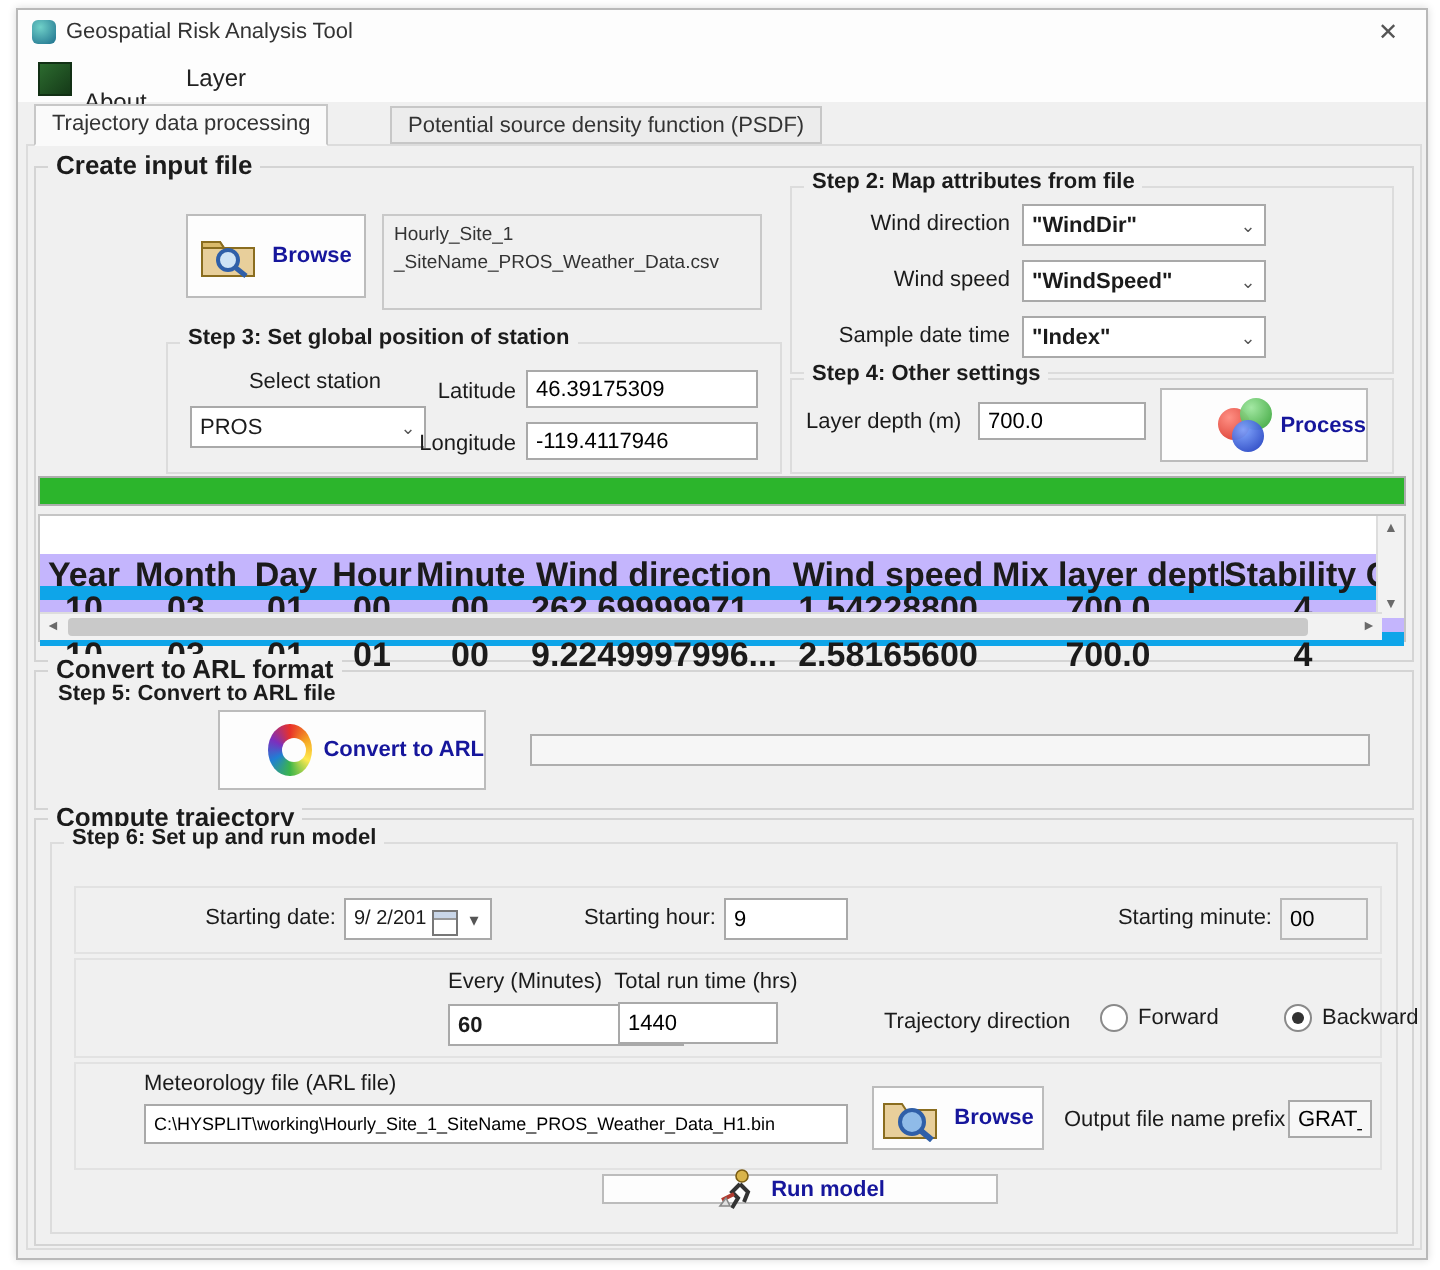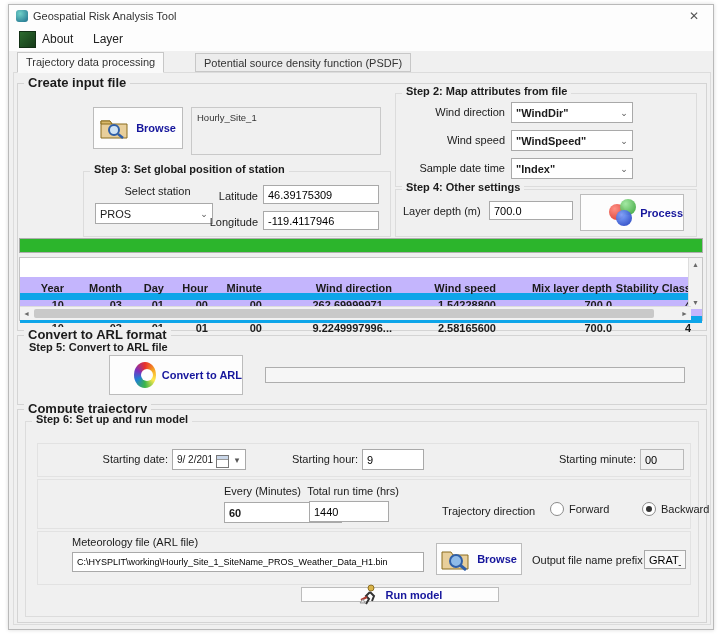--- a/index.html
+++ b/index.html
@@ -26,21 +26,21 @@
   .combo .val{flex:1;font-size:11px;padding-left:4px;white-space:nowrap;overflow:hidden;}
   .combo .val.bold{font-weight:bold;}
   .combo .arrow{width:16px;text-align:center;font-size:9px;color:#555;}
   .progress-outer{position:absolute;border:1px solid #aeaeae;background:#f6f6f6;box-sizing:border-box;}
   .progress-fill{height:100%;background:#2cb52c;width:0;}
   
   .dtable{position:absolute;background:#fff;border:1px solid #c5c5c5;box-sizing:border-box;}
   .thead,.trow{display:flex;}
   .thead{height:19px;align-items:center;}
   .trow{height:16px;align-items:center;background:#c4b5fd;border-bottom:7px solid #0ea5e9;}
-  .tcell{font-size:11px;font-weight:bold;text-align:right;overflow:hidden;white-space:nowrap;box-sizing:border-box;margin-top:40px;}
+  .tcell{font-size:17px;font-weight:bold;text-align:center;overflow:hidden;white-space:nowrap;box-sizing:border-box;margin-top:40px;}
   .tcell:nth-child(1){width:44px;}.tcell:nth-child(2){width:58px;}.tcell:nth-child(3){width:42px;}
   .tcell:nth-child(4){width:44px;}.tcell:nth-child(5){width:54px;}.tcell:nth-child(6){width:130px;}
   .tcell:nth-child(7){width:104px;}.tcell:nth-child(8){width:116px;}.tcell:nth-child(9){width:79px;}
   .vscroll{position:absolute;right:0;top:0;width:13px;height:51px;background:#f2f2f2;border-left:1px solid #ddd;}
   .hscroll{position:absolute;left:0;bottom:0;height:13px;width:671px;background:#f2f2f2;border-top:1px solid #ddd;}
   .scroll-arrow{position:absolute;font-size:7px;color:#6a6a6a;line-height:13px;width:13px;text-align:center;cursor:pointer;}
   .hthumb{position:absolute;left:14px;top:2px;height:9px;width:620px;background:#c9c9c9;border-radius:2px;cursor:pointer;}
   
   .folder-icon{position:relative;width:30px;height:24px;}
   .ring-icon{width:26px;height:26px;border-radius:50%;background:conic-gradient(#e8312a,#f5a623,#ffe94e,#3cb54a,#1f7fd4,#7b2fbe,#e8312a);position:relative;}
@@ -66,21 +66,21 @@
 <div class="window">
 
   <div class="titlebar">
     <span class="app-icon"></span>
     <span class="title-text">Geospatial Risk Analysis Tool</span>
     <span class="close-btn">✕</span>
   </div>
 
   <div class="menubar">
     <span class="about-icon"></span>
-    <span class="menu-item" style="left:29px;">About</span>
+    <span class="menu-item" style="left:29px;margin-top:12px;">About</span>
     <span class="menu-item" style="left:80px;">Layer</span>
   </div>
 
   <div class="tabstrip">
     <span class="tab active" style="left:8px;">Trajectory data processing</span>
     <span class="tab" style="left:186px;">Potential source density function (PSDF)</span>
   </div>
 
   <div class="content"></div>
 
@@ -92,20 +92,21 @@
     <svg class="folder-icon" width="30" height="24" viewBox="0 0 30 24">
       <path d="M1 5 L10 5 L12 8 L27 8 L27 22 L1 22 Z" fill="#e8cf9b" stroke="#8a6d1f" stroke-width="1"></path>
       <path d="M1 5 L10 5 L12 8 L1 8 Z" fill="#d9b96a" stroke="#8a6d1f" stroke-width="1"></path>
       <circle cx="14" cy="14" r="5" fill="#cfe3f5" stroke="#2f5fa8" stroke-width="2"></circle>
       <line x1="18" y1="18" x2="23" y2="22" stroke="#2f5fa8" stroke-width="2.5"></line>
     </svg>
     <span class="btn-label">Browse</span>
   </div>
   <div class="abs" style="left:182px;top:102px;width:190px;height:48px;border:1px solid #c9c9c9;padding:3px 5px;box-sizing:border-box;">
     <div class="file-note">Hourly_Site_1</div>
+    <div class="file-note">_SiteName_PROS_Weather_Data.csv</div>
   </div>
 
   <div class="groupbox" style="left:386px;top:88px;width:300px;height:92px;border-color:#dcdcdc;">
     <span class="grouptitle steptitle">Step 2: Map attributes from file</span>
   </div>
   <div class="field-label" style="left:392px;top:101px;width:104px;text-align:right;">Wind direction</div>
   <div class="combo" style="left:502px;top:97px;width:122px;height:21px;">
     <span class="val bold">"WindDir"</span>
     <span class="arrow">⌄</span>
   </div>

